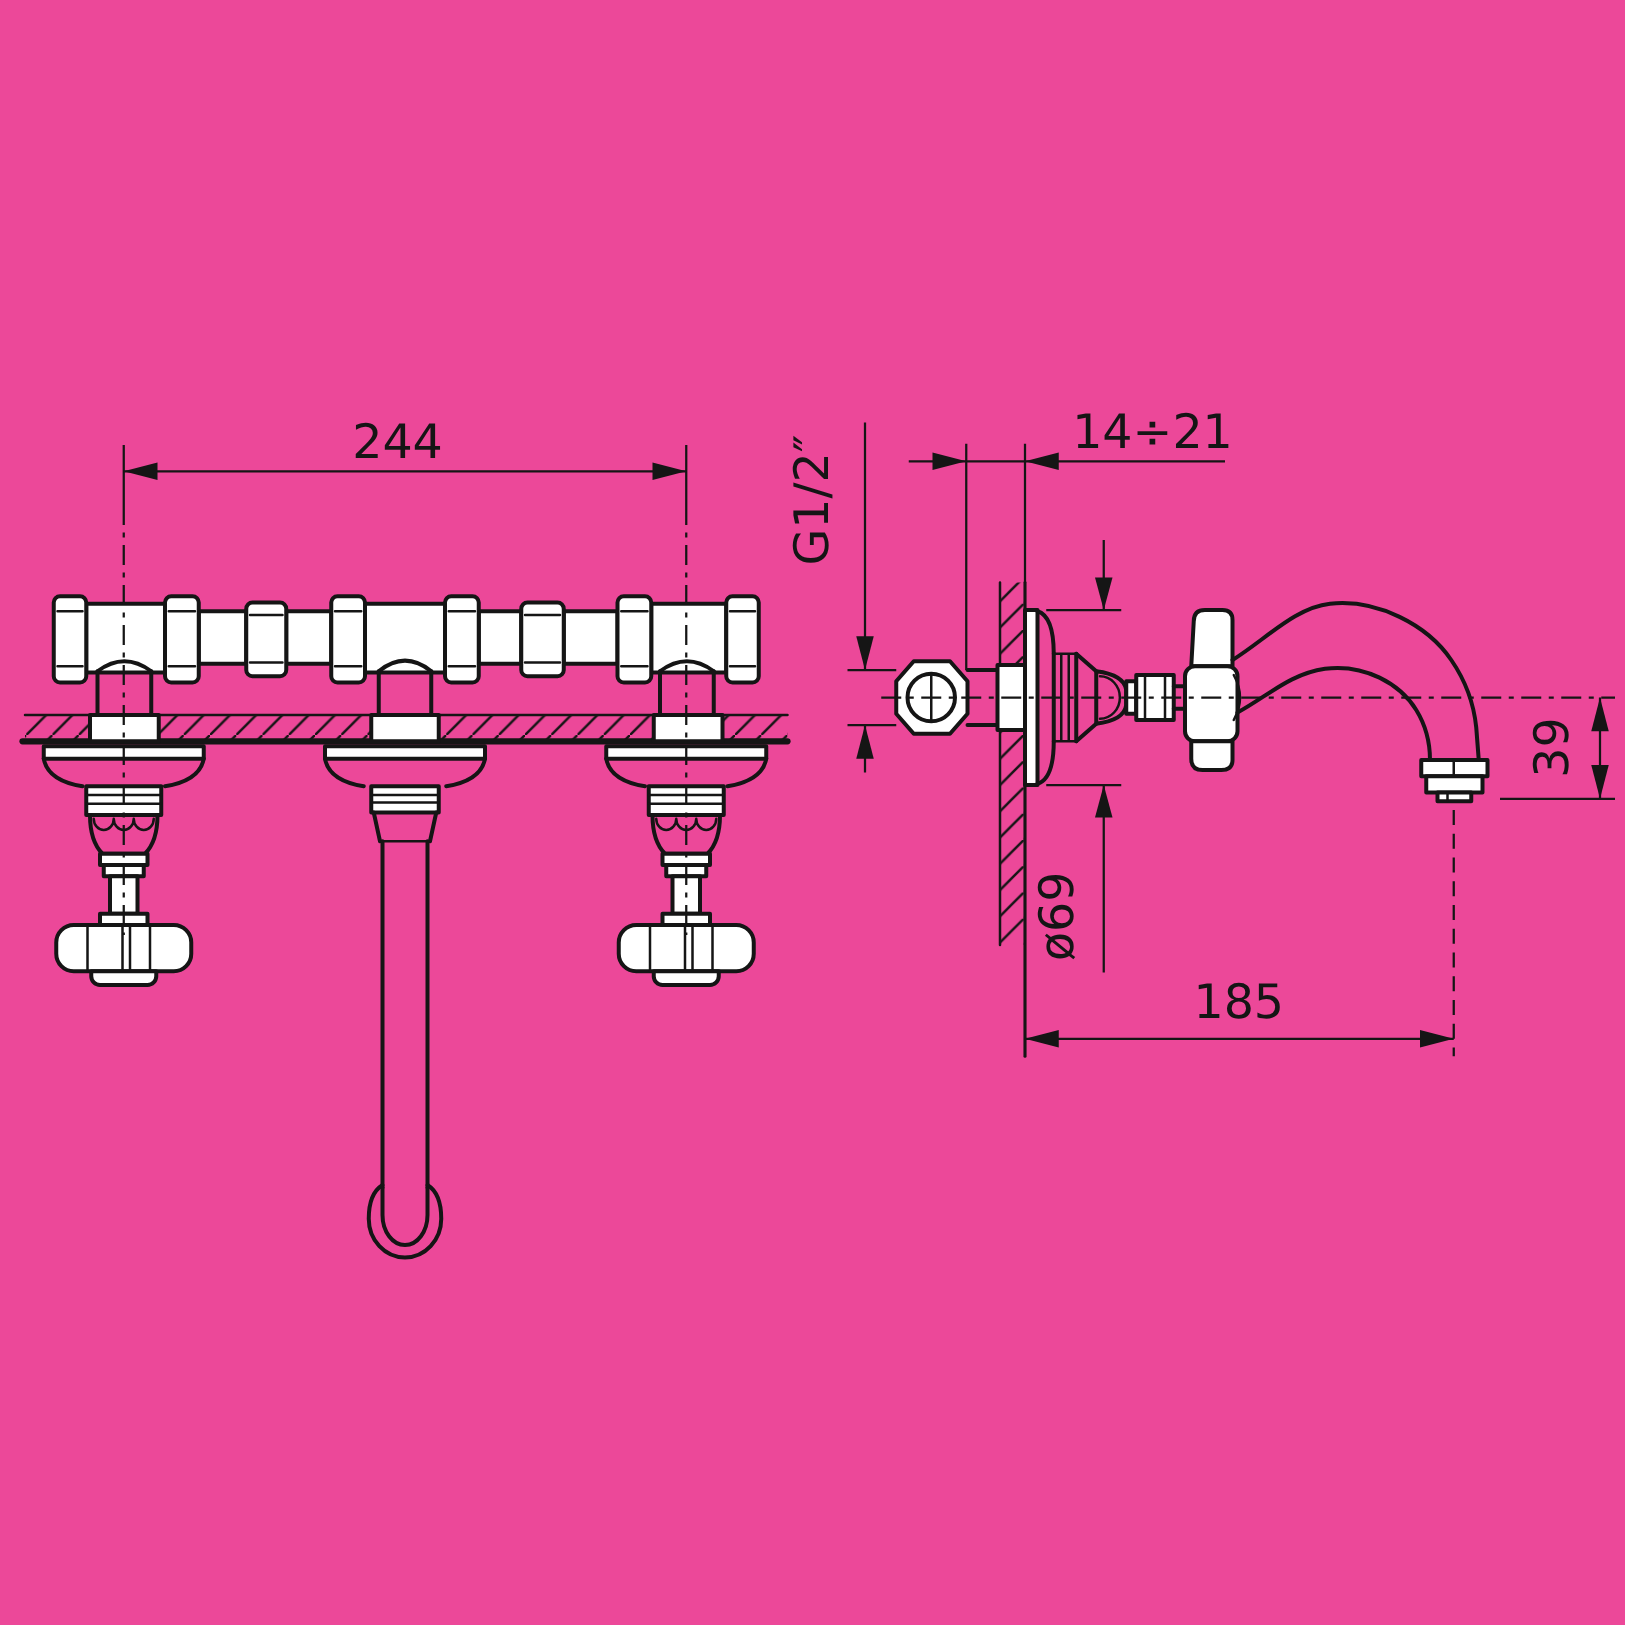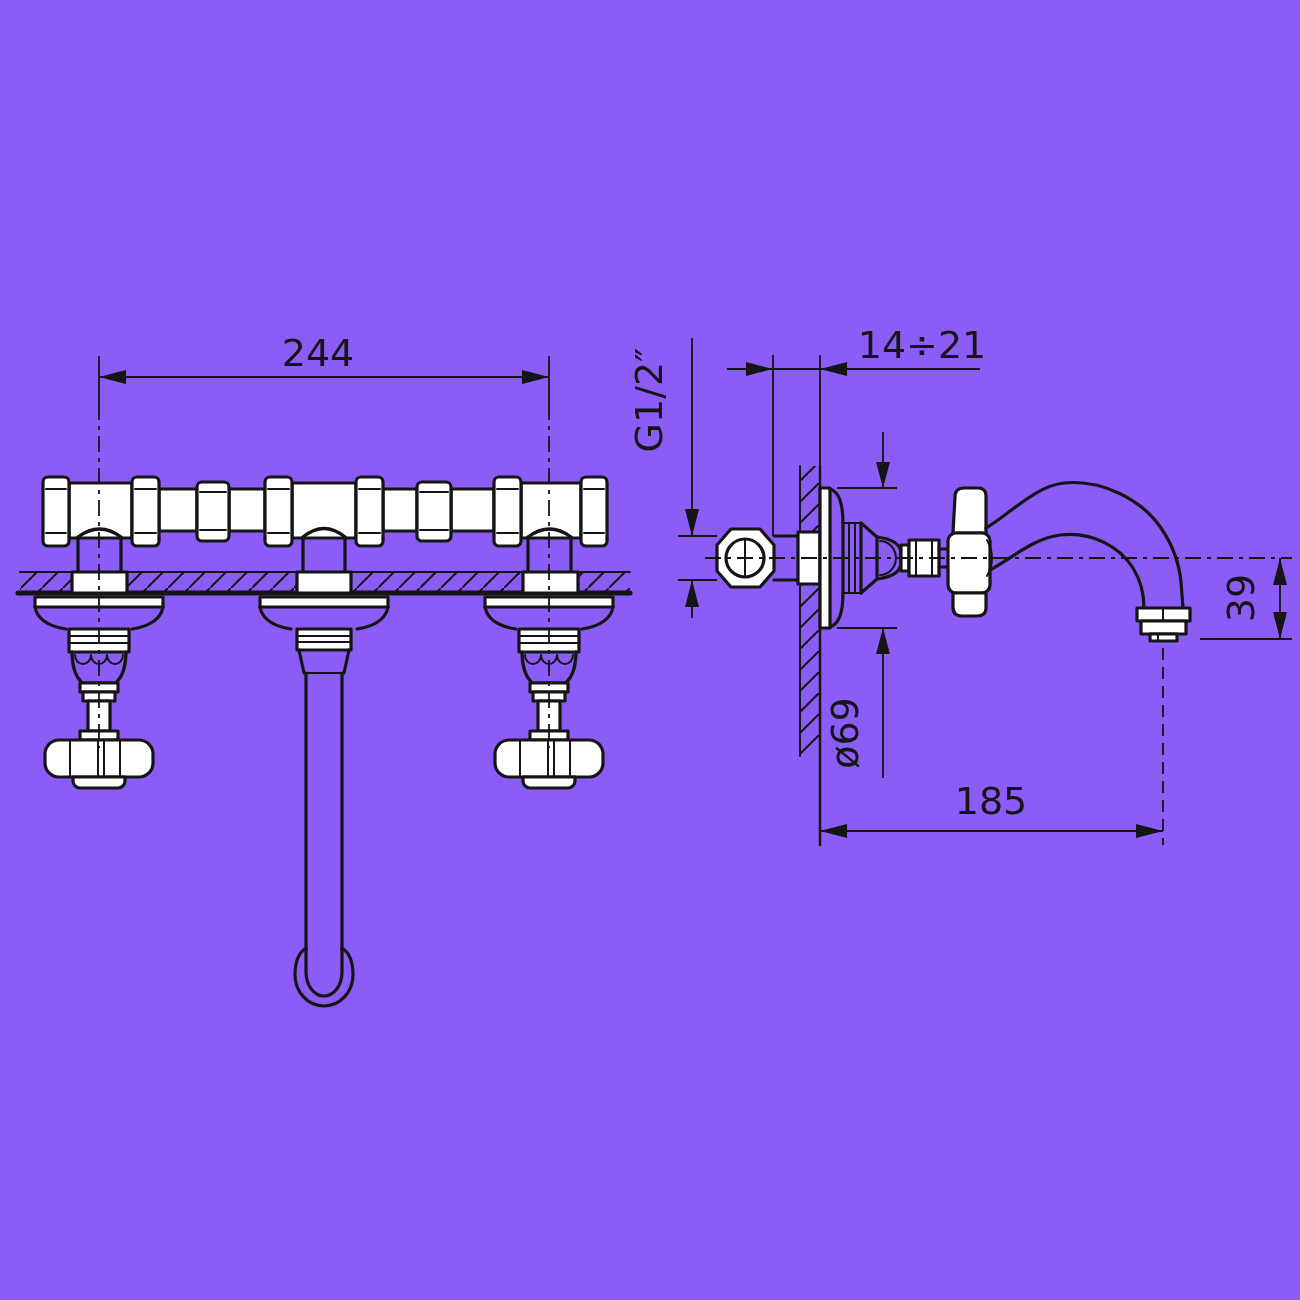--- a/index.html
+++ b/index.html
@@ -1,16 +1,16 @@
 <!DOCTYPE html>
 <html><head>
 <meta charset="utf-8">
 <style>
   html,body{margin:0;padding:0;background:#ffffff;}
-  .page{width:1300px;height:1300px;background:#8b5cf6;position:relative;overflow:hidden;}
+  .page{width:1300px;height:1300px;background:#ec4899;position:relative;overflow:hidden;}
   svg{display:block;}
   .o{fill:#ffffff;stroke:#151515;stroke-width:3.2;stroke-linejoin:round;}
   .l{fill:none;stroke:#151515;stroke-width:3.2;stroke-linecap:round;stroke-linejoin:round;}
   .t{stroke-width:2;}
   .w25{stroke-width:2.5;}
   .heavy{stroke-width:5;}
   .d{fill:none;stroke:#151515;stroke-width:1.8;}
   .ah{fill:#151515;stroke:none;}
   .cl{fill:none;stroke:#151515;stroke-width:1.8;stroke-dasharray:16 6 4 6;}
   .dash{stroke-dasharray:12 7;}

